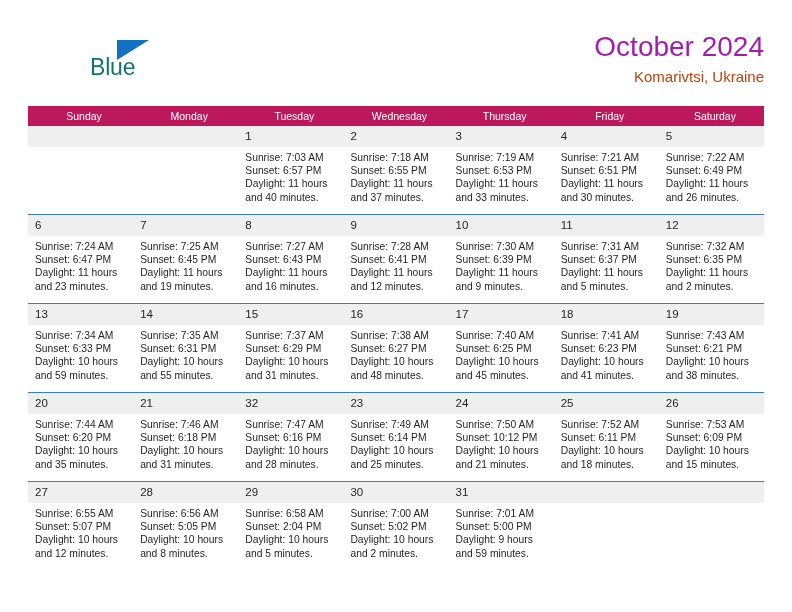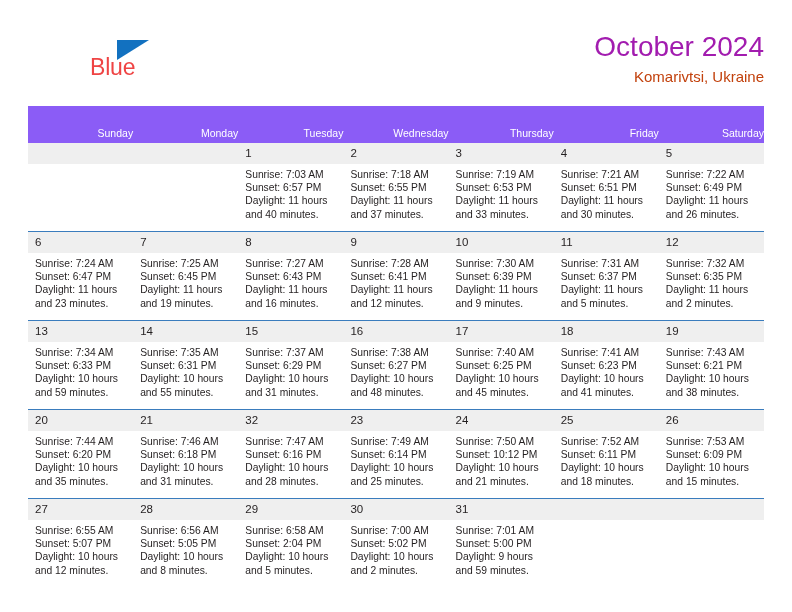--- a/index.html
+++ b/index.html
@@ -45,21 +45,21 @@
     letter-spacing: -0.2px;
     color: #231f20;
     font-family: "Liberation Sans", sans-serif;
   }
   .brand-blue {
     position: absolute;
     left: 59px;
     top: 22px;
     font-size: 23px;
     letter-spacing: -0.2px;
-    color: #ef4444;
+    color: #0f766e;
     font-family: "Liberation Sans", sans-serif;
   }
   .brand-tri {
     position: absolute;
     left: 86px;
     top: 8px;
     width: 0;
     height: 0;
     border-left: 32px solid #1271c0;
     border-bottom: 20px solid transparent;
@@ -88,26 +88,26 @@
   
   .cal {
     position: absolute;
     left: 28px;
     top: 106px;
     width: 736px;
     border-collapse: collapse;
     table-layout: fixed;
   }
   .cal th {
-    background: #8b5cf6;
+    background: #be185d;
     color: #ffffff;
     font-size: 10.5px;
     font-weight: normal;
-    text-align: right;
-    padding: 21px 0 4px 7px;
+    text-align: center;
+    padding: 4px 0 4px 7px;
     height: 12px;
     border: none;
   }
   .cal td {
     vertical-align: top;
     padding: 0;
     border: none;
     border-top: 1px solid #3a7cbd;
     height: 88px;
   }

